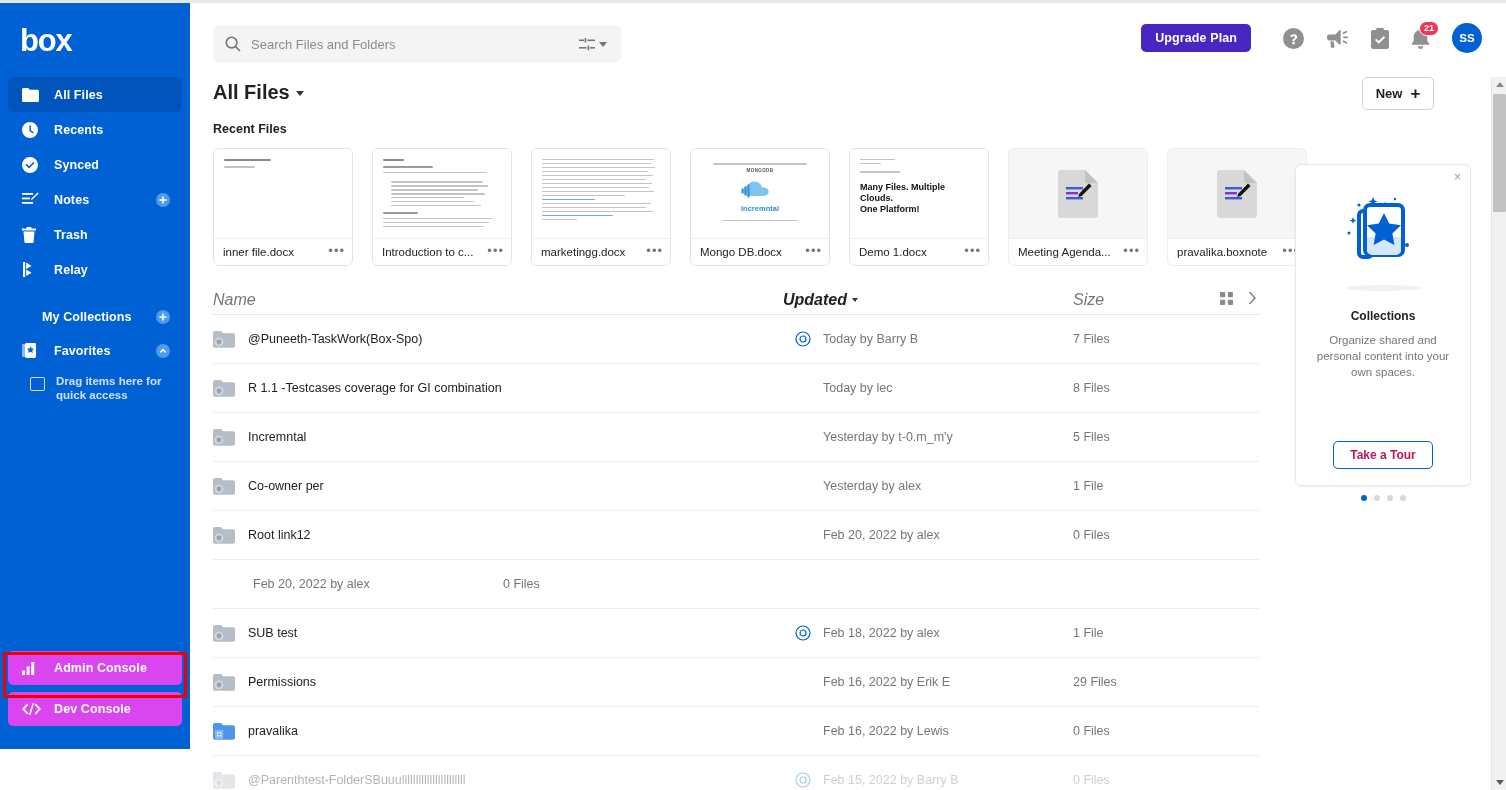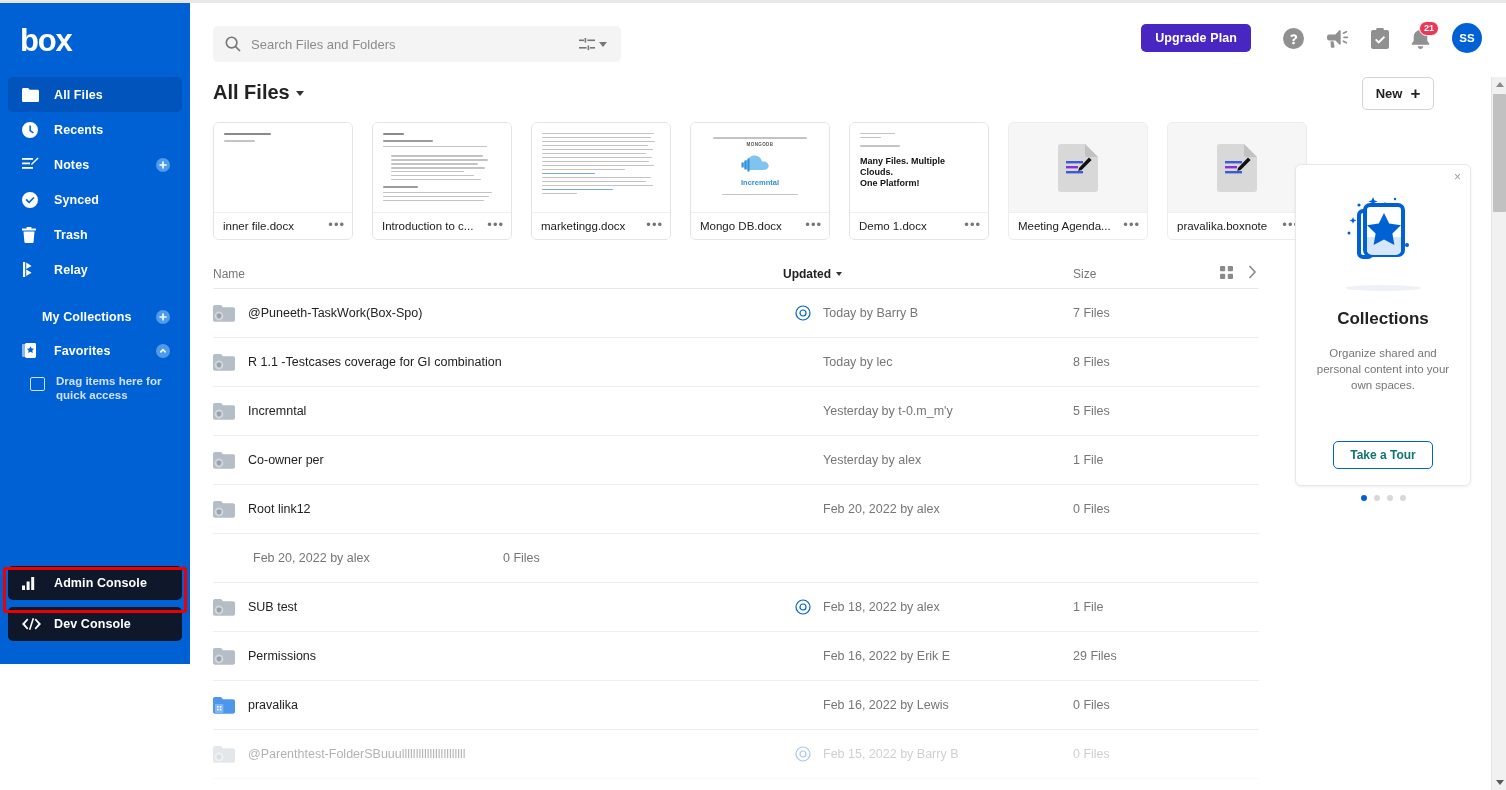--- a/index.html
+++ b/index.html
@@ -20,21 +20,21 @@
 
   
   .window-topline {
     position: absolute; top: 0; left: 0; width: 1506px; height: 3px;
     background: #e8e8e8;
   }
 
   
   .sidebar {
     position: absolute; top: 3px; left: 0;
-    width: 190px; height: 661px;
+    width: 190px; height: 746px;
     background: #0061d5;
     color: #ffffff;
     padding-top: 0;
   }
   .brand {
     height: 74px;
     display: flex; align-items: center;
     padding-left: 20px;
   }
   .brand-logo {
@@ -98,21 +98,21 @@
   }
 
   .sidebar-bottom {
     position: absolute; left: 0; bottom: 16px; width: 190px;
     padding: 0 8px;
   }
   .console-item {
     display: flex; align-items: center;
     height: 34px; border-radius: 5px;
     padding-left: 14px;
-    background: #0f172a;
+    background: #d946ef;
     margin-bottom: 7px;
     cursor: pointer;
   }
   .highlight-ring {
     position: absolute;
     left: 3px; bottom: 51px;
     width: 184px; height: 46px;
     border: 3px solid #ef0000;
     border-radius: 2px;
     pointer-events: none;
@@ -262,21 +262,21 @@
   
   .table-wrap { margin-top: 19px; padding-left: 23px; padding-right: 28px; }
   .tbl { width: 1046px; }
   .thead {
     display: flex; align-items: center;
     height: 30px;
     border-bottom: 1px solid #e8e8e8;
     position: relative;
   }
   .th {
-    font-size: 12px; color: #767676;
+    font-size: 16px; color: #767676; font-style: italic;
   }
   .th-name { width: 570px; }
   .th-updated { width: 290px; font-weight: 700; color: #222222; display: flex; align-items: center; gap: 5px;}
   .th-size { width: 120px; }
   .th-tools { flex: 1; display: flex; align-items: center; justify-content: flex-end; gap: 15px; padding-right: 2px; }
   .sort-caret {
     width: 0; height: 0;
     border-left: 3.5px solid transparent;
     border-right: 3.5px solid transparent;
     border-top: 4.5px solid #333333;
@@ -310,29 +310,29 @@
   }
   .promo-close {
     position: absolute; right: 9px; top: 6px;
     font-size: 12px; color: #9a9a9a; cursor: pointer; line-height: 1;
   }
   .promo-art { margin-top: 16px; }
   .promo-shadow {
     width: 76px; height: 6px; background: #eef2f7;
     border-radius: 50%; margin-top: 6px; margin-bottom: 18px;
   }
-  .promo-title { font-size: 17px; font-weight: 700; color: #222222; margin-bottom: 16px; }
+  .promo-title { font-size: 12px; font-weight: 700; color: #222222; margin-bottom: 9px; }
   .promo-body {
     font-size: 11.5px; color: #767676; text-align: center;
     line-height: 16px; max-width: 150px;
   }
   .promo-btn {
     margin-top: auto;
     border: 1px solid #0061d5; border-radius: 5px;
-    color: #0f766e; background: #ffffff;
+    color: #be185d; background: #ffffff;
     font-size: 12px; font-weight: 700;
     height: 28px; padding: 0 16px;
     cursor: pointer;
     font-family: "Liberation Sans", sans-serif;
   }
   .promo-dots {
     position: absolute; right: 19px; top: 418px;
     width: 176px;
     display: flex; align-items: center; justify-content: center; gap: 7px;
   }
@@ -388,48 +388,48 @@
         <span class="nav-label">All Files</span>
       </div>
 
       <div class="nav-item">
         <span class="nav-icon">
           <svg width="16" height="16" viewBox="0 0 16 16">
               <path d="M8 0a8 8 0 100 16A8 8 0 008 0zm.9 8.3l2.9 1.9-.8 1.3-3.6-2.4V3.5h1.5v4.8z"></path>
             </svg>
         </span>
         <span class="nav-label">Recents</span>
+      </div>
+
+      <div class="nav-item">
+        <span class="nav-icon">
+          <svg width="16" height="16" viewBox="0 0 16 16">
+              <path d="M8 0a8 8 0 100 16A8 8 0 008 0zm-.9 11.6L3.5 8l1.2-1.2 2.4 2.4 4.2-4.2L12.5 6l-5.4 5.6z"></path>
+            </svg>
+        </span>
+        <span class="nav-label">Synced</span>
+        <span class="nav-trailing"></span>
       </div>
 
       <div class="nav-item">
         <span class="nav-icon">
           <svg width="17" height="15" viewBox="0 0 17 15">
             <rect x="0" y="1" width="11" height="1.8"></rect>
             <rect x="0" y="5.5" width="8" height="1.8"></rect>
             <rect x="0" y="10" width="11" height="1.8"></rect>
             <path d="M15.6 0.4l1 1-6.2 6.2-1.4.4.4-1.4z"></path>
           </svg>
         </span>
         <span class="nav-label">Notes</span>
         <span class="nav-trailing">
           <svg width="14" height="14" viewBox="0 0 14 14">
               <circle cx="7" cy="7" r="7" fill="#4e9bec"></circle>
               <path d="M6.2 3.4h1.6v7.2H6.2zM3.4 6.2h7.2v1.6H3.4z" fill="#ffffff"></path>
             </svg>
         </span>
-      </div>
-
-      <div class="nav-item">
-        <span class="nav-icon">
-          <svg width="16" height="16" viewBox="0 0 16 16">
-              <path d="M8 0a8 8 0 100 16A8 8 0 008 0zm-.9 11.6L3.5 8l1.2-1.2 2.4 2.4 4.2-4.2L12.5 6l-5.4 5.6z"></path>
-            </svg>
-        </span>
-        <span class="nav-label">Synced</span>
-        <span class="nav-trailing"></span>
       </div>
 
       <div class="nav-item">
         <span class="nav-icon">
           <svg width="14" height="16" viewBox="0 0 14 16">
               <path d="M4.6 0h4.8v1.6H14v1.8H0V1.6h4.6zM1.5 4.6h11l-.9 10.1c0 .7-.6 1.3-1.3 1.3H3.7c-.7 0-1.3-.6-1.3-1.3L1.5 4.6z"></path>
             </svg>
         </span>
         <span class="nav-label">Trash</span>
       </div>
@@ -573,20 +573,21 @@
         <span>All Files</span>
         <span class="title-caret"></span>
       </span>
       <button class="new-btn">
         <span>New</span>
         <span class="plus-glyph">+</span>
       </button>
     </div>
 
     <div class="recent-section">
+      <div class="recent-title">Recent Files</div>
 
       <div class="cards-row">
 
         <div class="fcard">
           <div class="fcard-thumb">
             <div class="tl hd" style="width:40%"></div>
             <div class="tl" style="width:26%"></div>
           </div>
           <div class="fcard-foot">
             <span class="fcard-name">inner file.docx</span>

